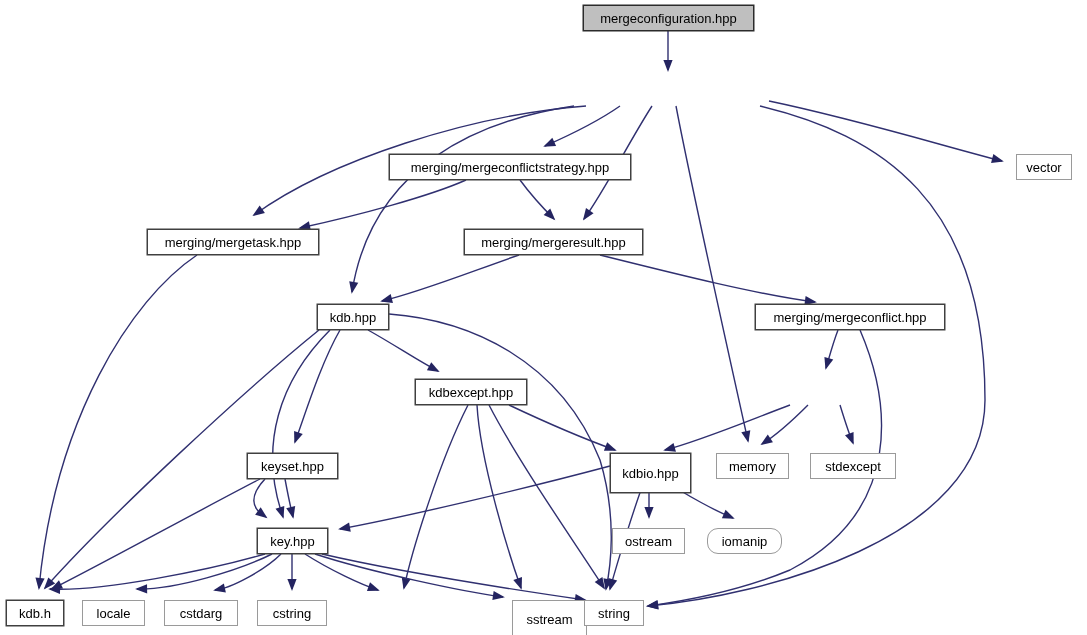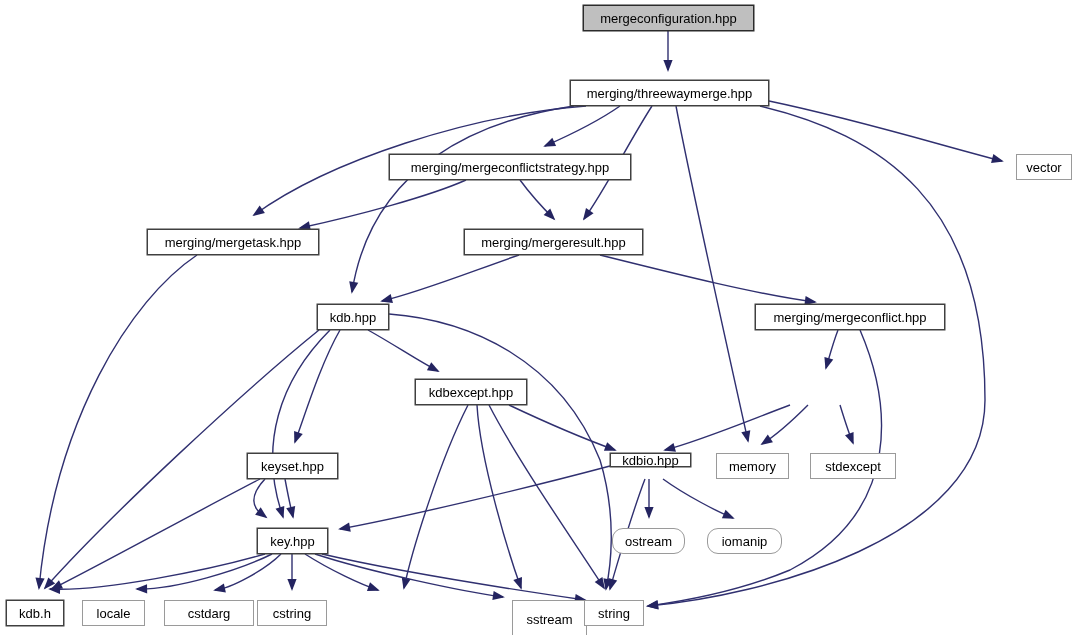--- a/index.html
+++ b/index.html
@@ -142,23 +142,20 @@
       <path class="edge-path" d="M 305,554 C 330,570 362,585 378,590"></path>
       <polygon class="arrow-head" points="379.7826566064243,590.6588438607554 366.9347210589851,590.9597627349502 370.0256824821899,582.2945473608087"></polygon>
       <path class="edge-path" d="M 322,554 C 400,572 530,592 585,600"></path>
       <polygon class="arrow-head" points="586.879876342048,600.2758634066062 574.3395892398748,603.0867706258275 575.6739364980604,593.984050296466"></polygon>
       <path class="edge-path" d="M 315,554 C 370,572 465,592 503,597"></path>
       <polygon class="arrow-head" points="504.8793604743159,597.2796442125348 492.3433916824733,600.1097478237031 493.6638007439761,591.0049952235332"></polygon>
     </svg>
 <div class="node current" style="left: 583px; top: 5px; width: 171px; height: 26px;">
       <span class="node-label">mergeconfiguration.hpp</span>
     </div>
-    <div class="node strong" style="left: 570px; top: 80px; width: 199px; height: 26px;">
-      <span class="node-label">merging/threewaymerge.hpp</span>
-    </div>
     <div class="node" style="left: 1016px; top: 154px; width: 56px; height: 26px;">
       <span class="node-label">vector</span>
     </div>
     <div class="node strong" style="left: 389px; top: 154px; width: 242px; height: 26px;">
       <span class="node-label">merging/mergeconflictstrategy.hpp</span>
     </div>
     <div class="node strong" style="left: 147px; top: 229px; width: 172px; height: 26px;">
       <span class="node-label">merging/mergetask.hpp</span>
     </div>
     <div class="node strong" style="left: 464px; top: 229px; width: 179px; height: 26px;">
@@ -169,45 +166,45 @@
     </div>
     <div class="node strong" style="left: 755px; top: 304px; width: 190px; height: 26px;">
       <span class="node-label">merging/mergeconflict.hpp</span>
     </div>
     <div class="node strong" style="left: 415px; top: 379px; width: 112px; height: 26px;">
       <span class="node-label">kdbexcept.hpp</span>
     </div>
     <div class="node strong" style="left: 247px; top: 453px; width: 91px; height: 26px;">
       <span class="node-label">keyset.hpp</span>
     </div>
-    <div class="node strong" style="left: 610px; top: 453px; width: 81px; height: 14px;">
+    <div class="node strong" style="left: 610px; top: 453px; width: 81px; height: 40px;">
       <span class="node-label">kdbio.hpp</span>
     </div>
     <div class="node" style="left: 716px; top: 453px; width: 73px; height: 26px;">
       <span class="node-label">memory</span>
     </div>
     <div class="node" style="left: 810px; top: 453px; width: 86px; height: 26px;">
       <span class="node-label">stdexcept</span>
     </div>
     <div class="node strong" style="left: 257px; top: 528px; width: 71px; height: 26px;">
       <span class="node-label">key.hpp</span>
     </div>
-    <div class="node" style="left: 612px; top: 528px; width: 73px; height: 26px; border-radius: 11px;">
+    <div class="node" style="left: 612px; top: 528px; width: 73px; height: 26px;">
       <span class="node-label">ostream</span>
     </div>
     <div class="node" style="left: 707px; top: 528px; width: 75px; height: 26px; border-radius: 11px;">
       <span class="node-label">iomanip</span>
     </div>
     <div class="node strong" style="left: 6px; top: 600px; width: 58px; height: 26px;">
       <span class="node-label">kdb.h</span>
     </div>
     <div class="node" style="left: 82px; top: 600px; width: 63px; height: 26px;">
       <span class="node-label">locale</span>
     </div>
-    <div class="node" style="left: 164px; top: 600px; width: 90px; height: 26px;">
+    <div class="node" style="left: 164px; top: 600px; width: 74px; height: 26px;">
       <span class="node-label">cstdarg</span>
     </div>
     <div class="node" style="left: 257px; top: 600px; width: 70px; height: 26px;">
       <span class="node-label">cstring</span>
     </div>
     <div class="node" style="left: 512px; top: 600px; width: 75px; height: 38px; text-align: right;">
       <span class="node-label">sstream</span>
     </div>
     <div class="node" style="left: 584px; top: 600px; width: 60px; height: 26px;">
       <span class="node-label">string</span>

